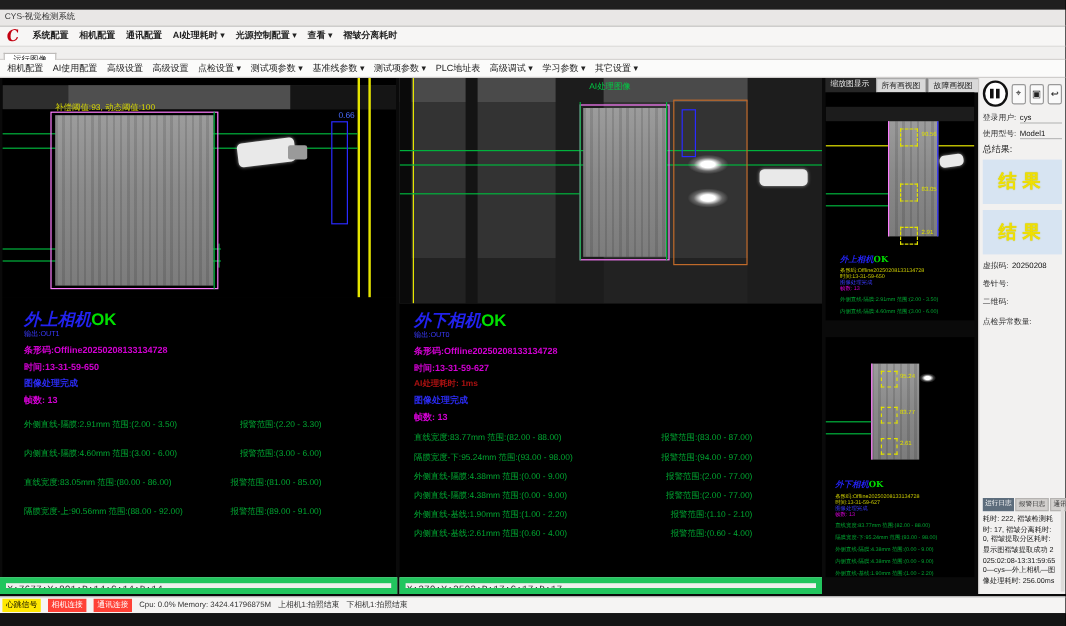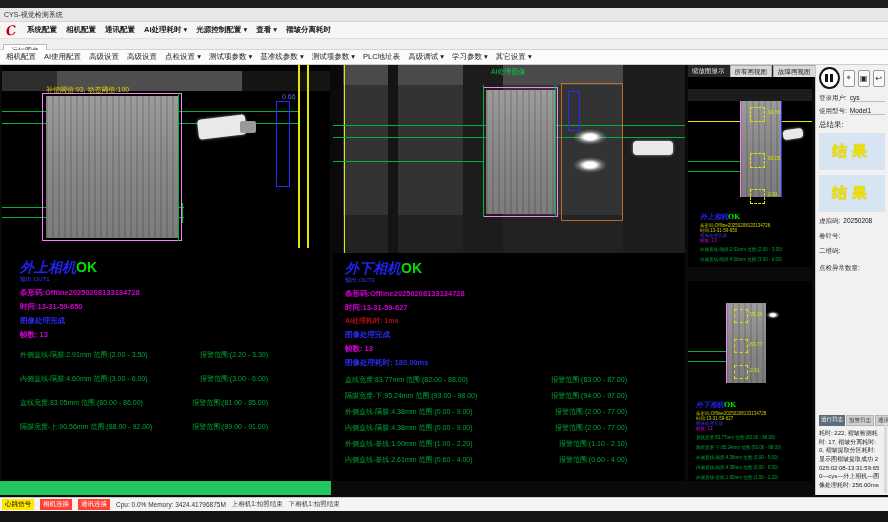--- a/index.html
+++ b/index.html
@@ -20,21 +20,21 @@
   .tabrow { left:0; top:39px; width:888px; height:11px; background:#f0efee; border-bottom:1px solid #d5d3d1; }
   .tab-active { display:inline-block; margin-left:3px; padding:0 7px; height:11px; line-height:11px;
     background:#ffffff; border:1px solid #bdbbb9; border-bottom:none; font-size:7px; color:#222; }
   .toolbar2 { left:0; top:50px; width:888px; height:15px; background:#fbfbfa;
     display:flex; align-items:center; gap:8px; padding-left:6px; border-bottom:1px solid #cfcdcb; }
   .toolbar2 .ti { font-size:7.5px; color:#222; white-space:nowrap; cursor:default; }
 
   
   .main { left:0; top:65px; width:888px; height:430px; background:#0a0a0a; }
   .img-panel { background:#000; overflow:hidden; position:absolute; }
-  .coordbar { position:absolute; background:#f0efee; border:7px solid #22c55e;
+  .coordbar { position:absolute; background:#f0efee; border:5px solid #22c55e;
     font-family:"Liberation Mono","DejaVu Sans Mono",monospace; font-size:8px; color:#333;
     line-height:12px; padding-left:1px; white-space:nowrap; overflow:hidden; }
 
   
   .grayband { background:#2e2e2e; }
   .film { background:linear-gradient(180deg,#9c9c9c 0%,#8a8a8a 45%,#7c7c7c 100%); }
   .film:after { content:""; position:absolute; inset:0;
     background:repeating-linear-gradient(90deg,rgba(0,0,0,.12) 0 2px,transparent 2px 6px); }
   .gline { background:#00b33c; }
   .yline { background:#e6e600; }
@@ -227,21 +227,20 @@
     <div class="info" style="left:333px;top:188px;width:352px;height:228px;background:#000;padding:6px 8px 0 12px;">
       <div>
         <span class="cam-title">外下相机</span><span class="cam-ok">OK</span>
       </div>
       <div class="out-label">输出:OUT0</div>
       <div class="mag">条形码:Offline20250208133134728</div>
       <div class="mag">时间:13-31-59-627</div>
       <div class="redln">AI处理耗时: 1ms</div>
       <div class="blu">图像处理完成</div>
       <div class="mag">帧数: 13</div>
-      <div class="blu">图像处理耗时: 180.00ms</div>
       <div class="mrows" style="width:282px;margin-top:7px;">
         <div class="mrow mrow-l6">
             <span>直线宽度:83.77mm 范围:(82.00 - 88.00)</span>
             <span>报警范围:(83.00 - 87.00)</span>
           </div>
         <div class="mrow mrow-l6">
             <span>隔膜宽度-下:95.24mm 范围:(93.00 - 98.00)</span>
             <span>报警范围:(94.00 - 97.00)</span>
           </div>
         <div class="mrow mrow-l6">
@@ -255,20 +254,21 @@
         <div class="mrow mrow-l6">
             <span>外侧直线-基线:1.90mm 范围:(1.00 - 2.20)</span>
             <span>报警范围:(1.10 - 2.10)</span>
           </div>
         <div class="mrow mrow-l6">
             <span>内侧直线-基线:2.61mm 范围:(0.60 - 4.00)</span>
             <span>报警范围:(0.60 - 4.00)</span>
           </div>
       </div>
     </div>
+    <div class="coordbar" style="left:333px;top:416px;width:352px;height:14px;">X:270;Y:2502;R:17;G:17;B:17</div>
 
     <div class="abs" style="left:688px;top:0;width:124px;height:430px;">
       <div class="rc-tabs">
         <span class="rc-tab sel">缩放图显示</span>
         <span class="rc-tab unsel">所有画视图</span>
         <span class="rc-tab unsel">故障画视图</span>
       </div>
 
       <div class="img-panel" style="left:0;top:12px;width:124px;height:190px;">
         <div class="abs" style="left:0;top:12px;width:124px;height:12px;background:#1c1c1c;"></div>

